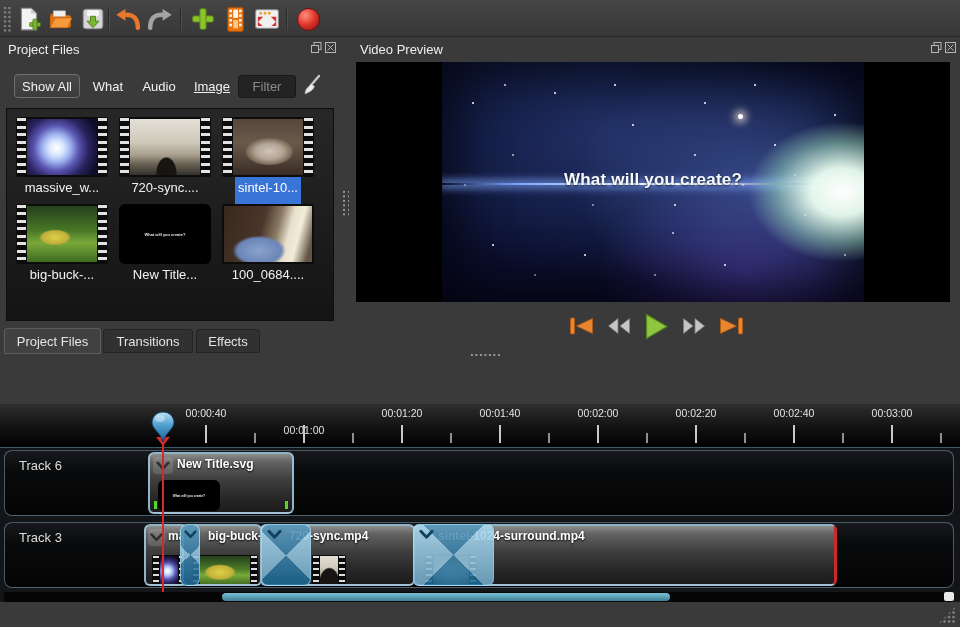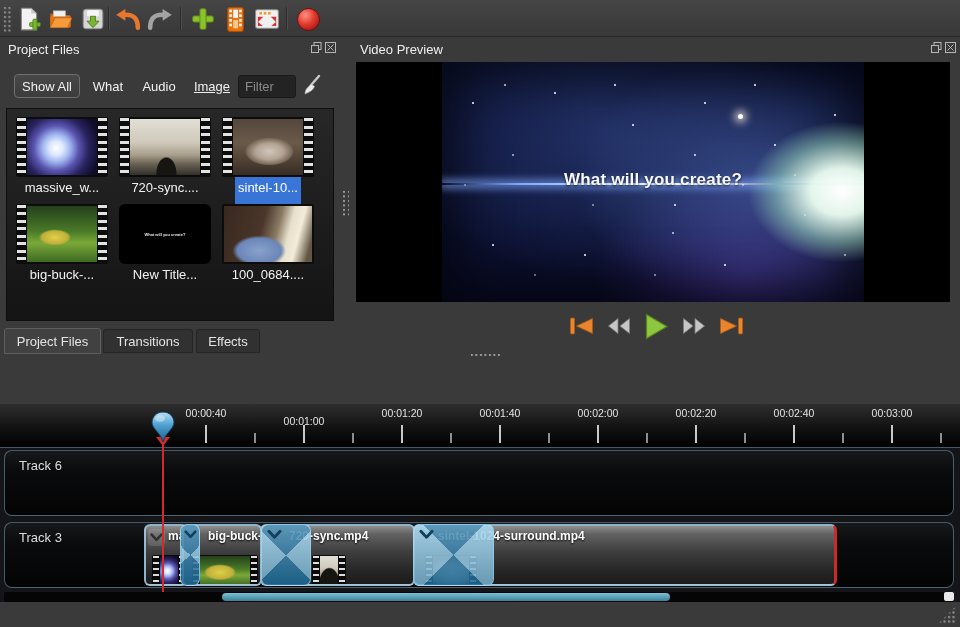--- a/index.html
+++ b/index.html
@@ -18,21 +18,21 @@
 
   
   .panel-title { position:absolute; font-size:13px; color:#eee; }
   .win-btns { position:absolute; display:flex; gap:3px; }
 
   
   .fbtn { position:absolute; top:74px; height:24px; display:flex; align-items:center; justify-content:center;
     font-size:13px; color:#f0f0f0; cursor:pointer; }
   .fbtn.active { border:1px solid #6e6e6e; border-radius:4px; background:linear-gradient(#484848,#3c3c3c); }
   .filter-input { position:absolute; left:238px; top:75px; width:58px; height:23px; background:#232323;
-    border:1px solid #191919; border-radius:3px; color:#b9b9b9; font-size:13px; padding:0 6px; }
+    border:1px solid #191919; border-radius:3px; color:#b9b9b9; font-size:13px; padding:0 6px;text-align:center; }
   .filter-input::placeholder { color:#8a8a8a; }
 
   .file-list { position:absolute; left:6px; top:108px; width:328px; height:213px;
     background:linear-gradient(180deg,#272727,#141414); border:1px solid #0e0e0e; }
   .file-item { position:absolute; width:98px; text-align:center; cursor:pointer; }
   .thumb { position:relative; width:92px; height:60px; margin:0 auto; background:#0c0c0c; border-radius:2px; }
   .film::before,.film::after { content:""; position:absolute; top:1px; bottom:1px; width:9px;
     background:repeating-linear-gradient(180deg,#e2e2e2 0 3px,#0c0c0c 3px 7.5px); }
   .film::before { left:1px; } .film::after { right:1px; }
   .thumb .inner { position:absolute; left:11px; right:11px; top:2px; bottom:2px; }
@@ -371,21 +371,21 @@
   
   
   
 </div>
 
 <div class="tl-area"></div>
 
 <div class="ruler">
 
   <div class="rlabel" style="left:174px; top:3px;">00:00:40</div>
-  <div class="rlabel" style="left:272px; top:11px;">00:01:00</div>
+  <div class="rlabel" style="left:272px; top:20px;">00:01:00</div>
   <div class="rlabel" style="left:370px; top:3px;">00:01:20</div>
   <div class="rlabel" style="left:468px; top:3px;">00:01:40</div>
   <div class="rlabel" style="left:566px; top:3px;">00:02:00</div>
   <div class="rlabel" style="left:664px; top:3px;">00:02:20</div>
   <div class="rlabel" style="left:762px; top:3px;">00:02:40</div>
   <div class="rlabel" style="left:860px; top:3px;">00:03:00</div>
 </div>
 <div class="tick-major" style="left:205px"></div>
 <div class="tick-major" style="left:303px"></div>
 <div class="tick-major" style="left:401px"></div>
@@ -398,20 +398,33 @@
 <div class="tick-minor" style="left:352px"></div>
 <div class="tick-minor" style="left:450px"></div>
 <div class="tick-minor" style="left:548px"></div>
 <div class="tick-minor" style="left:646px"></div>
 <div class="tick-minor" style="left:744px"></div>
 <div class="tick-minor" style="left:842px"></div>
 <div class="tick-minor" style="left:940px"></div>
 
 <div class="track-row" style="top:450px;">
   <div class="track-label">Track 6</div>
+  <div class="clip" style="left:143px; width:146px;">
+    <div class="chev-wrap" style="left:3px;">
+      <svg class="chev" width="14" height="10" viewBox="0 0 16 11">
+        <path d="M2 2 L8 8.5 L14 2" fill="none" stroke="currentColor" stroke-width="3" stroke-linecap="round" stroke-linejoin="round"></path>
+      </svg>
+    </div>
+    <div class="clip-label" style="left:27px;">New Title.svg</div>
+    <div class="titlethumb" style="position:absolute; left:8px; top:26px; width:62px; height:31px;">
+      <span class="tinytext" style="font-size:7px; transform:scale(0.45);">What will you create?</span>
+    </div>
+    <div class="grip-green" style="left:4px;"></div>
+    <div class="grip-green" style="right:4px;"></div>
+  </div>
 </div>
 
 <div class="track-row" style="top:522px;">
   <div class="track-label">Track 3</div>
 
   <div class="clip" style="left:139px; width:44px;">
     <div class="chev-wrap" style="left:2px; width:17px;">
       <svg class="chev" width="13" height="9" viewBox="0 0 16 11">
         <path d="M2 2 L8 8.5 L14 2" fill="none" stroke="currentColor" stroke-width="3" stroke-linecap="round" stroke-linejoin="round"></path>
       </svg>

